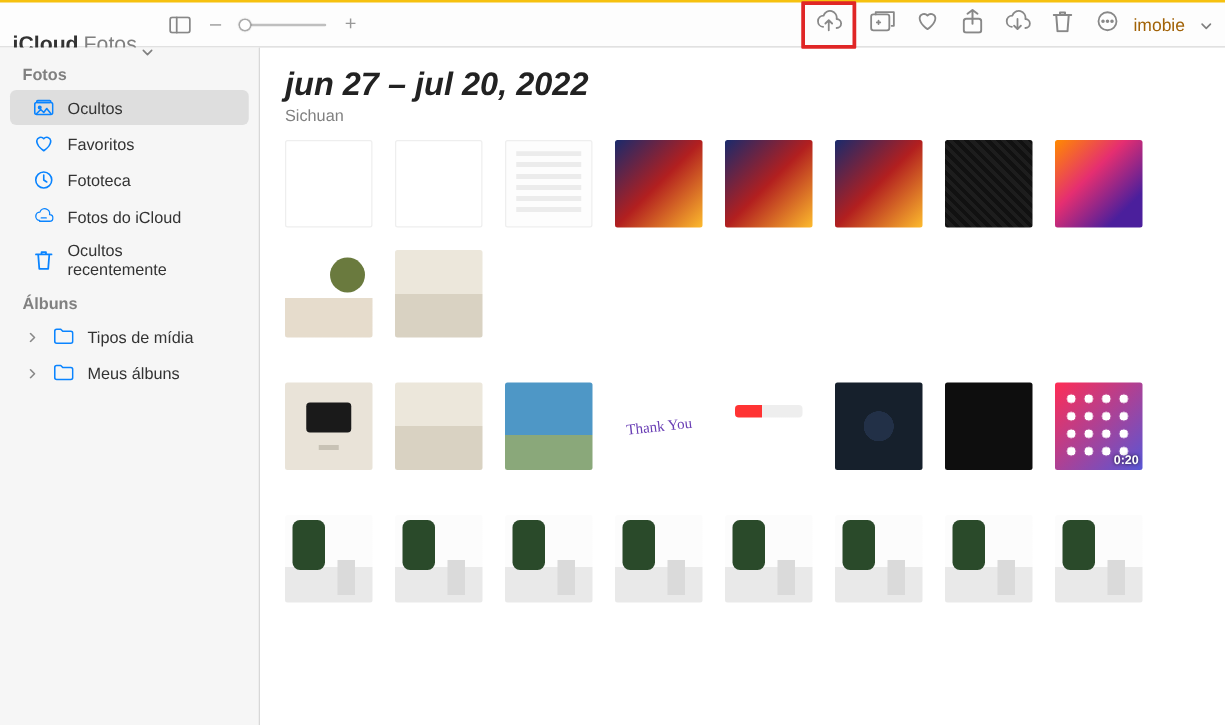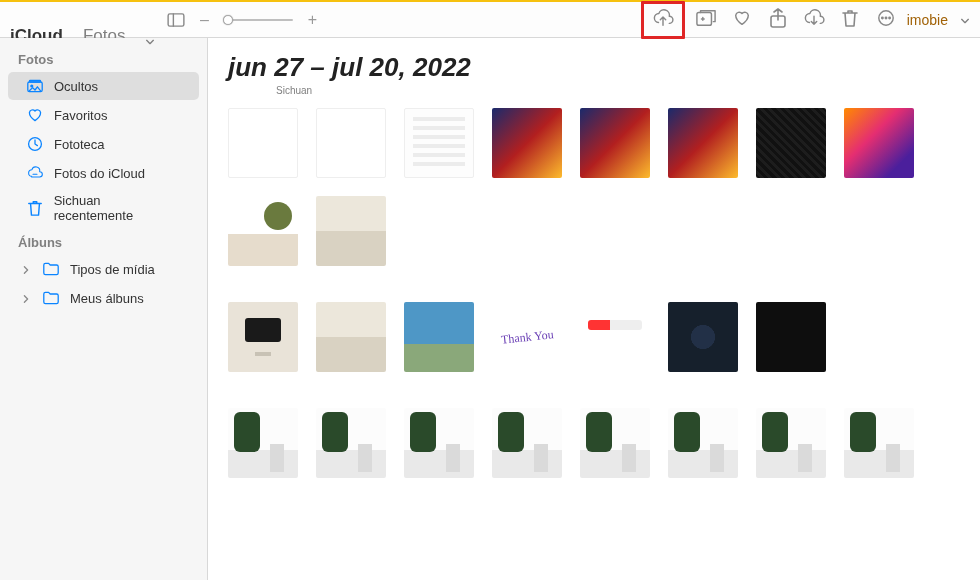--- a/index.html
+++ b/index.html
@@ -7,21 +7,21 @@
     --muted:#808080;
     --sidebar-bg:#f6f6f6;
     --select:#dedede;
     --blue:#0a84ff;
     --red:#e02626;
   }
   *{box-sizing:border-box;font-family:-apple-system,Helvetica,Arial,sans-serif;}
   body{margin:0;width:980px;height:580px;overflow:hidden;background:#fff;display:flex;flex-direction:column;}
   
   .toolbar{height:38px;background:#fdfdfd;border-bottom:1px solid var(--border);display:flex;align-items:center;padding:0 10px;border-top:2px solid #f6c10f;gap:6px;}
-  .brand{display:flex;align-items:flex-end;gap:20px;cursor:default;margin-top:33px;}
+  .brand{display:flex;align-items:flex-end;gap:4px;cursor:default;margin-top:33px;}
   .brand b{font-size:17px;font-weight:600;color:#333;}
   .brand span{font-size:17px;color:var(--muted);}
   .chev{display:inline-flex;color:var(--muted);position:relative;top:1px;}
   .tool-btn{width:30px;height:28px;display:flex;align-items:center;justify-content:center;color:#888;border-radius:4px;}
   .highlight-box{border:3px solid var(--red);padding:2px 4px;border-radius:1px;}
   .spacer{flex:1;}
   .slider-track{width:70px;height:2px;background:#bfbfbf;border-radius:2px;position:relative;margin:0 6px;}
   .slider-knob{width:10px;height:10px;border-radius:50%;background:#fff;border:1px solid #aaa;position:absolute;left:0;top:-4px;box-shadow:0 0 1px rgba(0,0,0,.5);}
   .minus,.plus{font-size:16px;color:#999;width:14px;text-align:center;}
   .acct{display:flex;align-items:center;gap:12px;color:#a16207;font-size:14px;}
@@ -31,21 +31,21 @@
   .side-hdr{padding:6px 18px 4px;color:var(--muted);font-weight:600;}
   .side-item{display:flex;align-items:center;gap:10px;padding:5px 18px;color:#333;border-radius:5px;margin:1px 8px;}
   .side-item.selected{background:var(--select);}
   .side-item .ic{width:18px;height:18px;display:flex;align-items:center;justify-content:center;color:var(--blue);}
   .side-item .ic svg{width:16px;height:16px;}
   .side-item .disclosure{width:10px;color:#888;margin-left:-4px;margin-right:0;}
   
   .main{flex:1;display:flex;flex-direction:column;min-width:0;}
   .hdr{padding:14px 20px 6px;}
   .hdr h1{margin:0;font-size:26px;color:#222;font-weight:700;font-style:italic;}
-  .hdr .sub{font-size:10px;color:var(--muted);margin-top:2px;margin-left:48px;}
+  .hdr .sub{font-size:13px;color:var(--muted);margin-top:2px;}
   .scroll{flex:1;overflow:auto;padding:6px 12px 12px 20px;}
   .grid{display:flex;flex-wrap:wrap;gap:18px 18px;}
   .thumb{width:70px;height:70px;background:#e9e9e9;border-radius:2px;position:relative;overflow:hidden;display:flex;align-items:center;justify-content:center;}
   .badge{position:absolute;bottom:2px;right:3px;font-size:10px;font-weight:600;color:#fff;text-shadow:0 0 3px rgba(0,0,0,.8);}
   
   .t-white{background:#fff;border:1px solid #eee;}
   .t-kbd{background:repeating-linear-gradient(45deg,#111 0 3px,#1d1d1d 3px 6px);}
   .t-home{background:linear-gradient(135deg,#ff8a00,#e52e71 40%,#4b1f9c 80%);} 
   .t-grad{background:linear-gradient(135deg,#1a2a6c,#b21f1f,#fdbb2d);}        
   .t-desk{background:linear-gradient(180deg,#fff 55%,#e6dccc 55%);} 
@@ -211,21 +211,21 @@
             </svg>
           </span>
           <span>Fotos do iCloud</span>
         </div>
         <div class="side-item">
           <span class="ic">
             <svg viewBox="0 0 16 18">
               <path d="M1 4h14M6 4V2h4v2M3 4l1 13h8l1-13"></path>
             </svg>
           </span>
-          <span>Sichuan recentemente</span>
+          <span>Ocultos recentemente</span>
         </div>
       </div>
     <div id="sb-albums">
         <div class="side-hdr">Álbuns</div>
         <div class="side-item">
           <span class="disclosure"><svg width="8" height="8" viewBox="0 0 10 10">
               <path d="M3 1l4 4-4 4"></path>
             </svg></span>
           <span class="ic">
             <svg viewBox="0 0 20 16">
@@ -266,20 +266,23 @@
           <div class="thumb t-desk"></div>
           <div class="thumb t-flat"></div>
           <div style="flex-basis: 100%; height: 0px;"></div>
           <div class="thumb t-imac"></div>
           <div class="thumb t-flat"></div>
           <div class="thumb t-sky"></div>
           <div class="thumb t-ty"></div>
           <div class="thumb t-stat"></div>
           <div class="thumb t-dark"></div>
           <div class="thumb t-blk"></div>
+          <div class="thumb t-ios">
+            <span class="badge">0:20</span>
+          </div>
           <div style="flex-basis: 100%; height: 0px;"></div>
           <div class="thumb t-room"></div>
           <div class="thumb t-room"></div>
           <div class="thumb t-room"></div>
           <div class="thumb t-room"></div>
           <div class="thumb t-room"></div>
           <div class="thumb t-room"></div>
           <div class="thumb t-room"></div>
           <div class="thumb t-room"></div>
           <div style="flex-basis: 100%; height: 0px;"></div>

